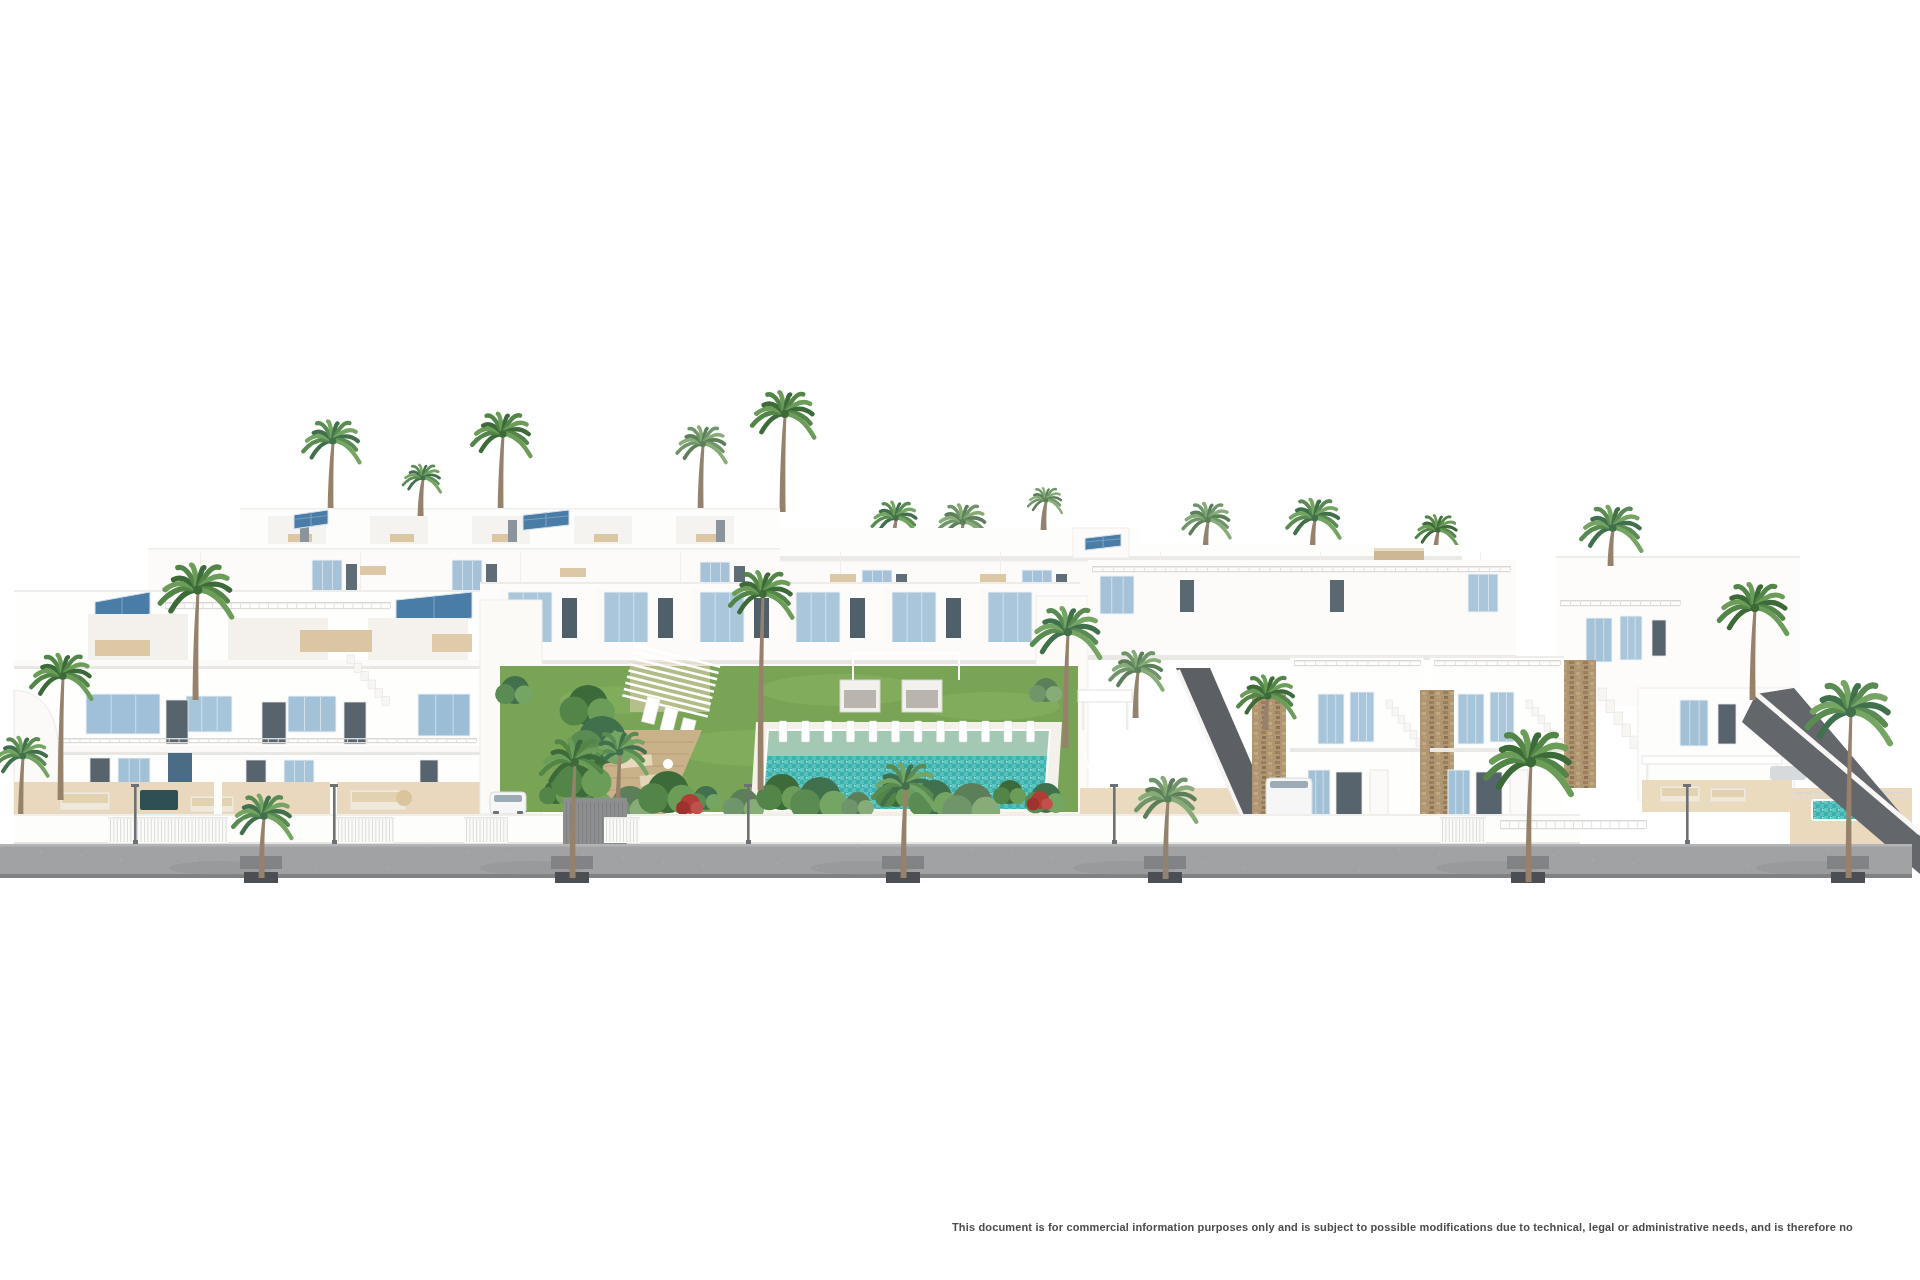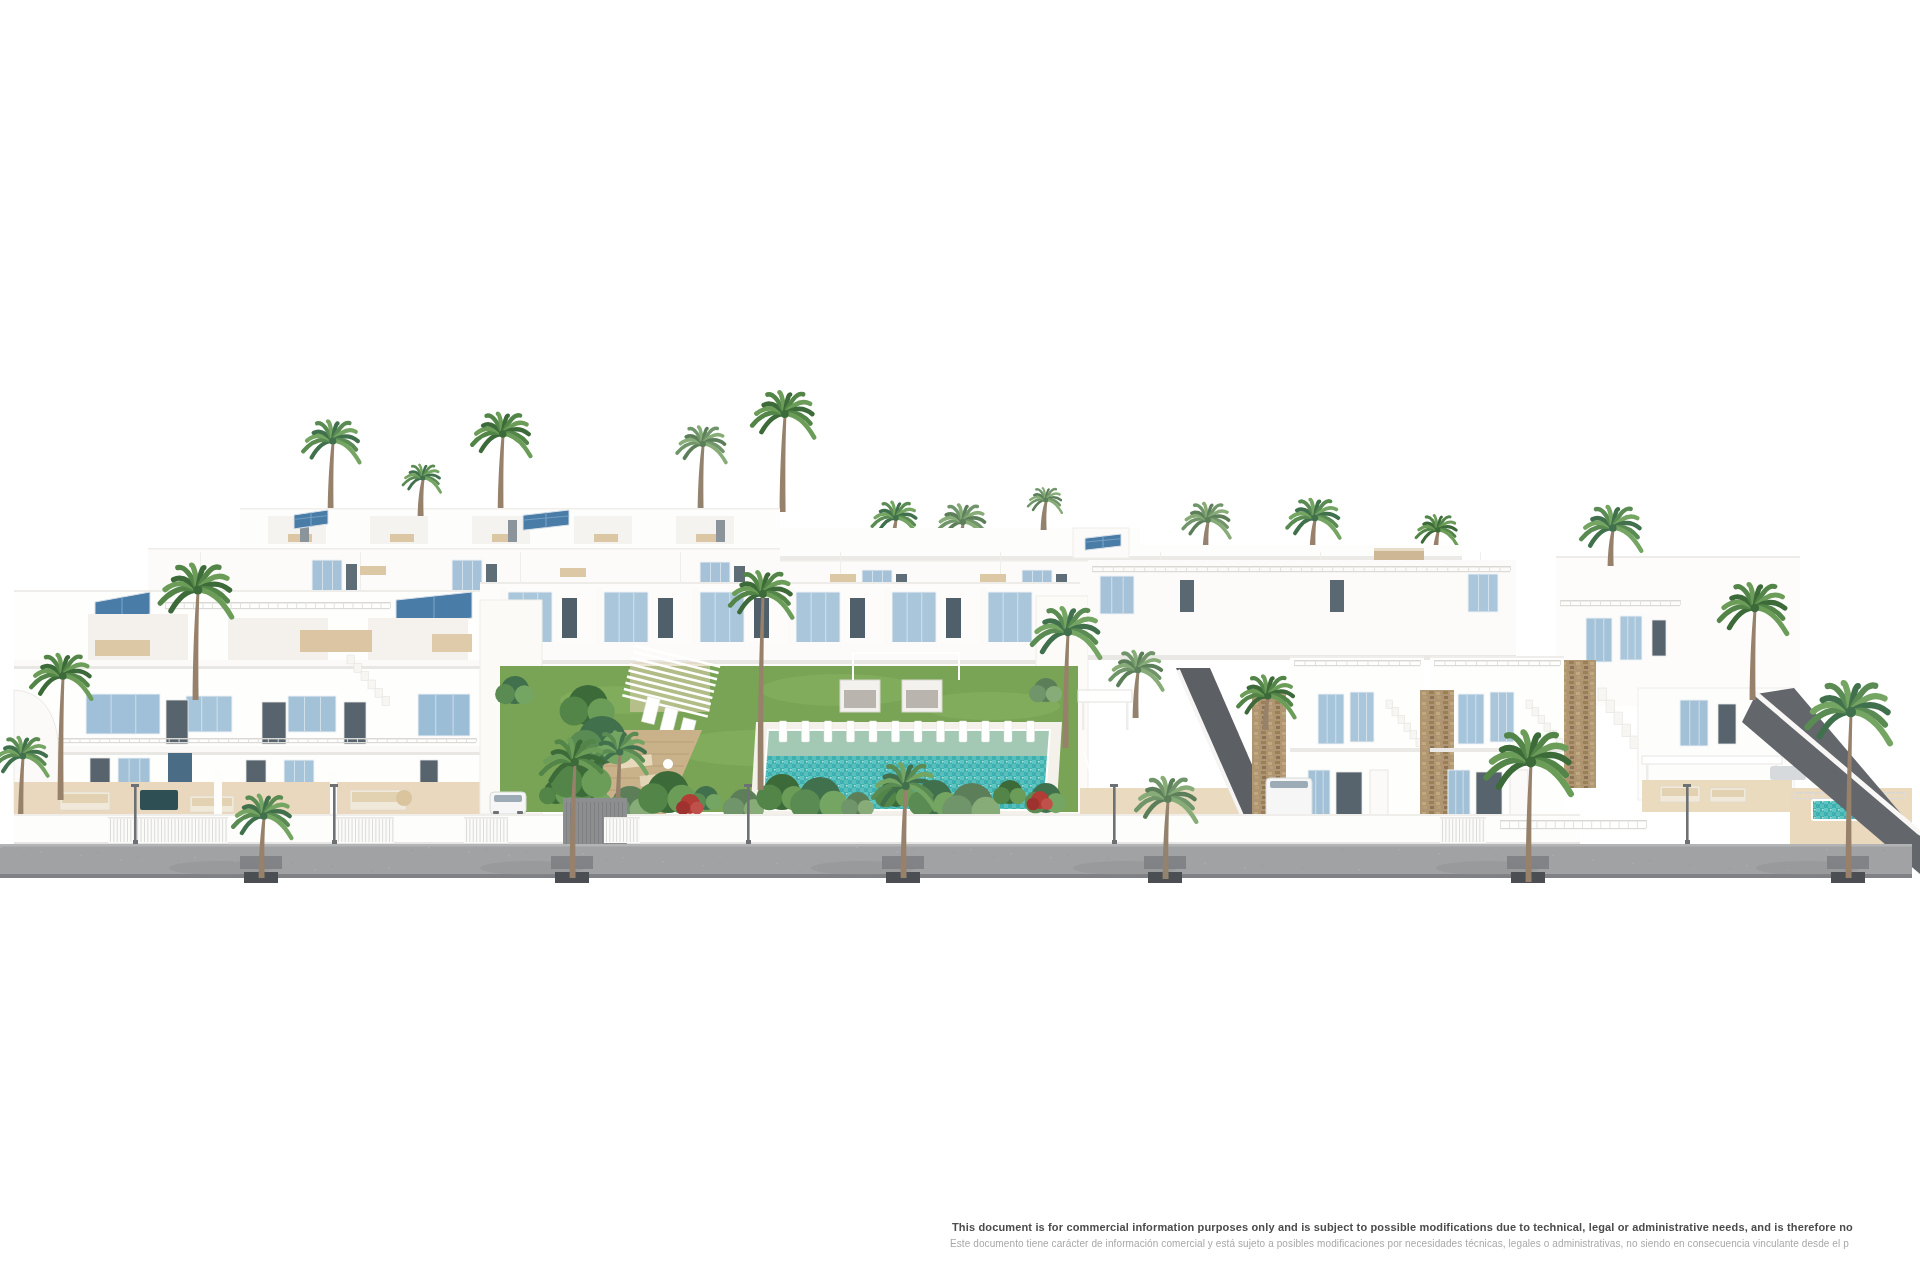--- a/index.html
+++ b/index.html
@@ -1528,14 +1528,13 @@
           <path d="M1850.8,712 Q1864.2652485041656,682.2460889787866 1875.282270007574,685.7561779575732" stroke="#5a8b53" stroke-width="6.16" fill="none" stroke-linecap="round"></path>
           <path d="M1850.8,712 Q1869.3539001694187,689.9968667110288 1884.5343639443977,698.4065334220575" stroke="#75a562" stroke-width="6.16" fill="none" stroke-linecap="round"></path>
           <path d="M1850.8,712 Q1871.0384037462852,698.3027010096627 1887.5970977205188,712.1670020193252" stroke="#41704d" stroke-width="6.16" fill="none" stroke-linecap="round"></path>
           <path d="M1850.8,712 Q1869.6041711211797,705.9451925455498 1884.9894020385086,724.6007850910996" stroke="#5a8b53" stroke-width="6.16" fill="none" stroke-linecap="round"></path>
           <path d="M1850.8,712 Q1872.3333077612353,711.9645235770661 1889.9514686567916,743.2922471541323" stroke="#75a562" stroke-width="6.16" fill="none" stroke-linecap="round"></path>
           <circle cx="1850.8" cy="712" r="5.279999999999999" fill="#41704d"></circle>
         </g>
       </g>
     </svg>
   <div class="disc-en">This document is for commercial information purposes only and is subject to possible modifications due to technical, legal or administrative needs, and is therefore no</div>
-  <div class="disc-es">Este documento tiene carácter de información comercial y está sujeto a posibles modificaciones por necesidades técnicas, legales o administrativas, no siendo en consecuencia vinculante desde el p</div>
 </div>
 
 </body></html>

